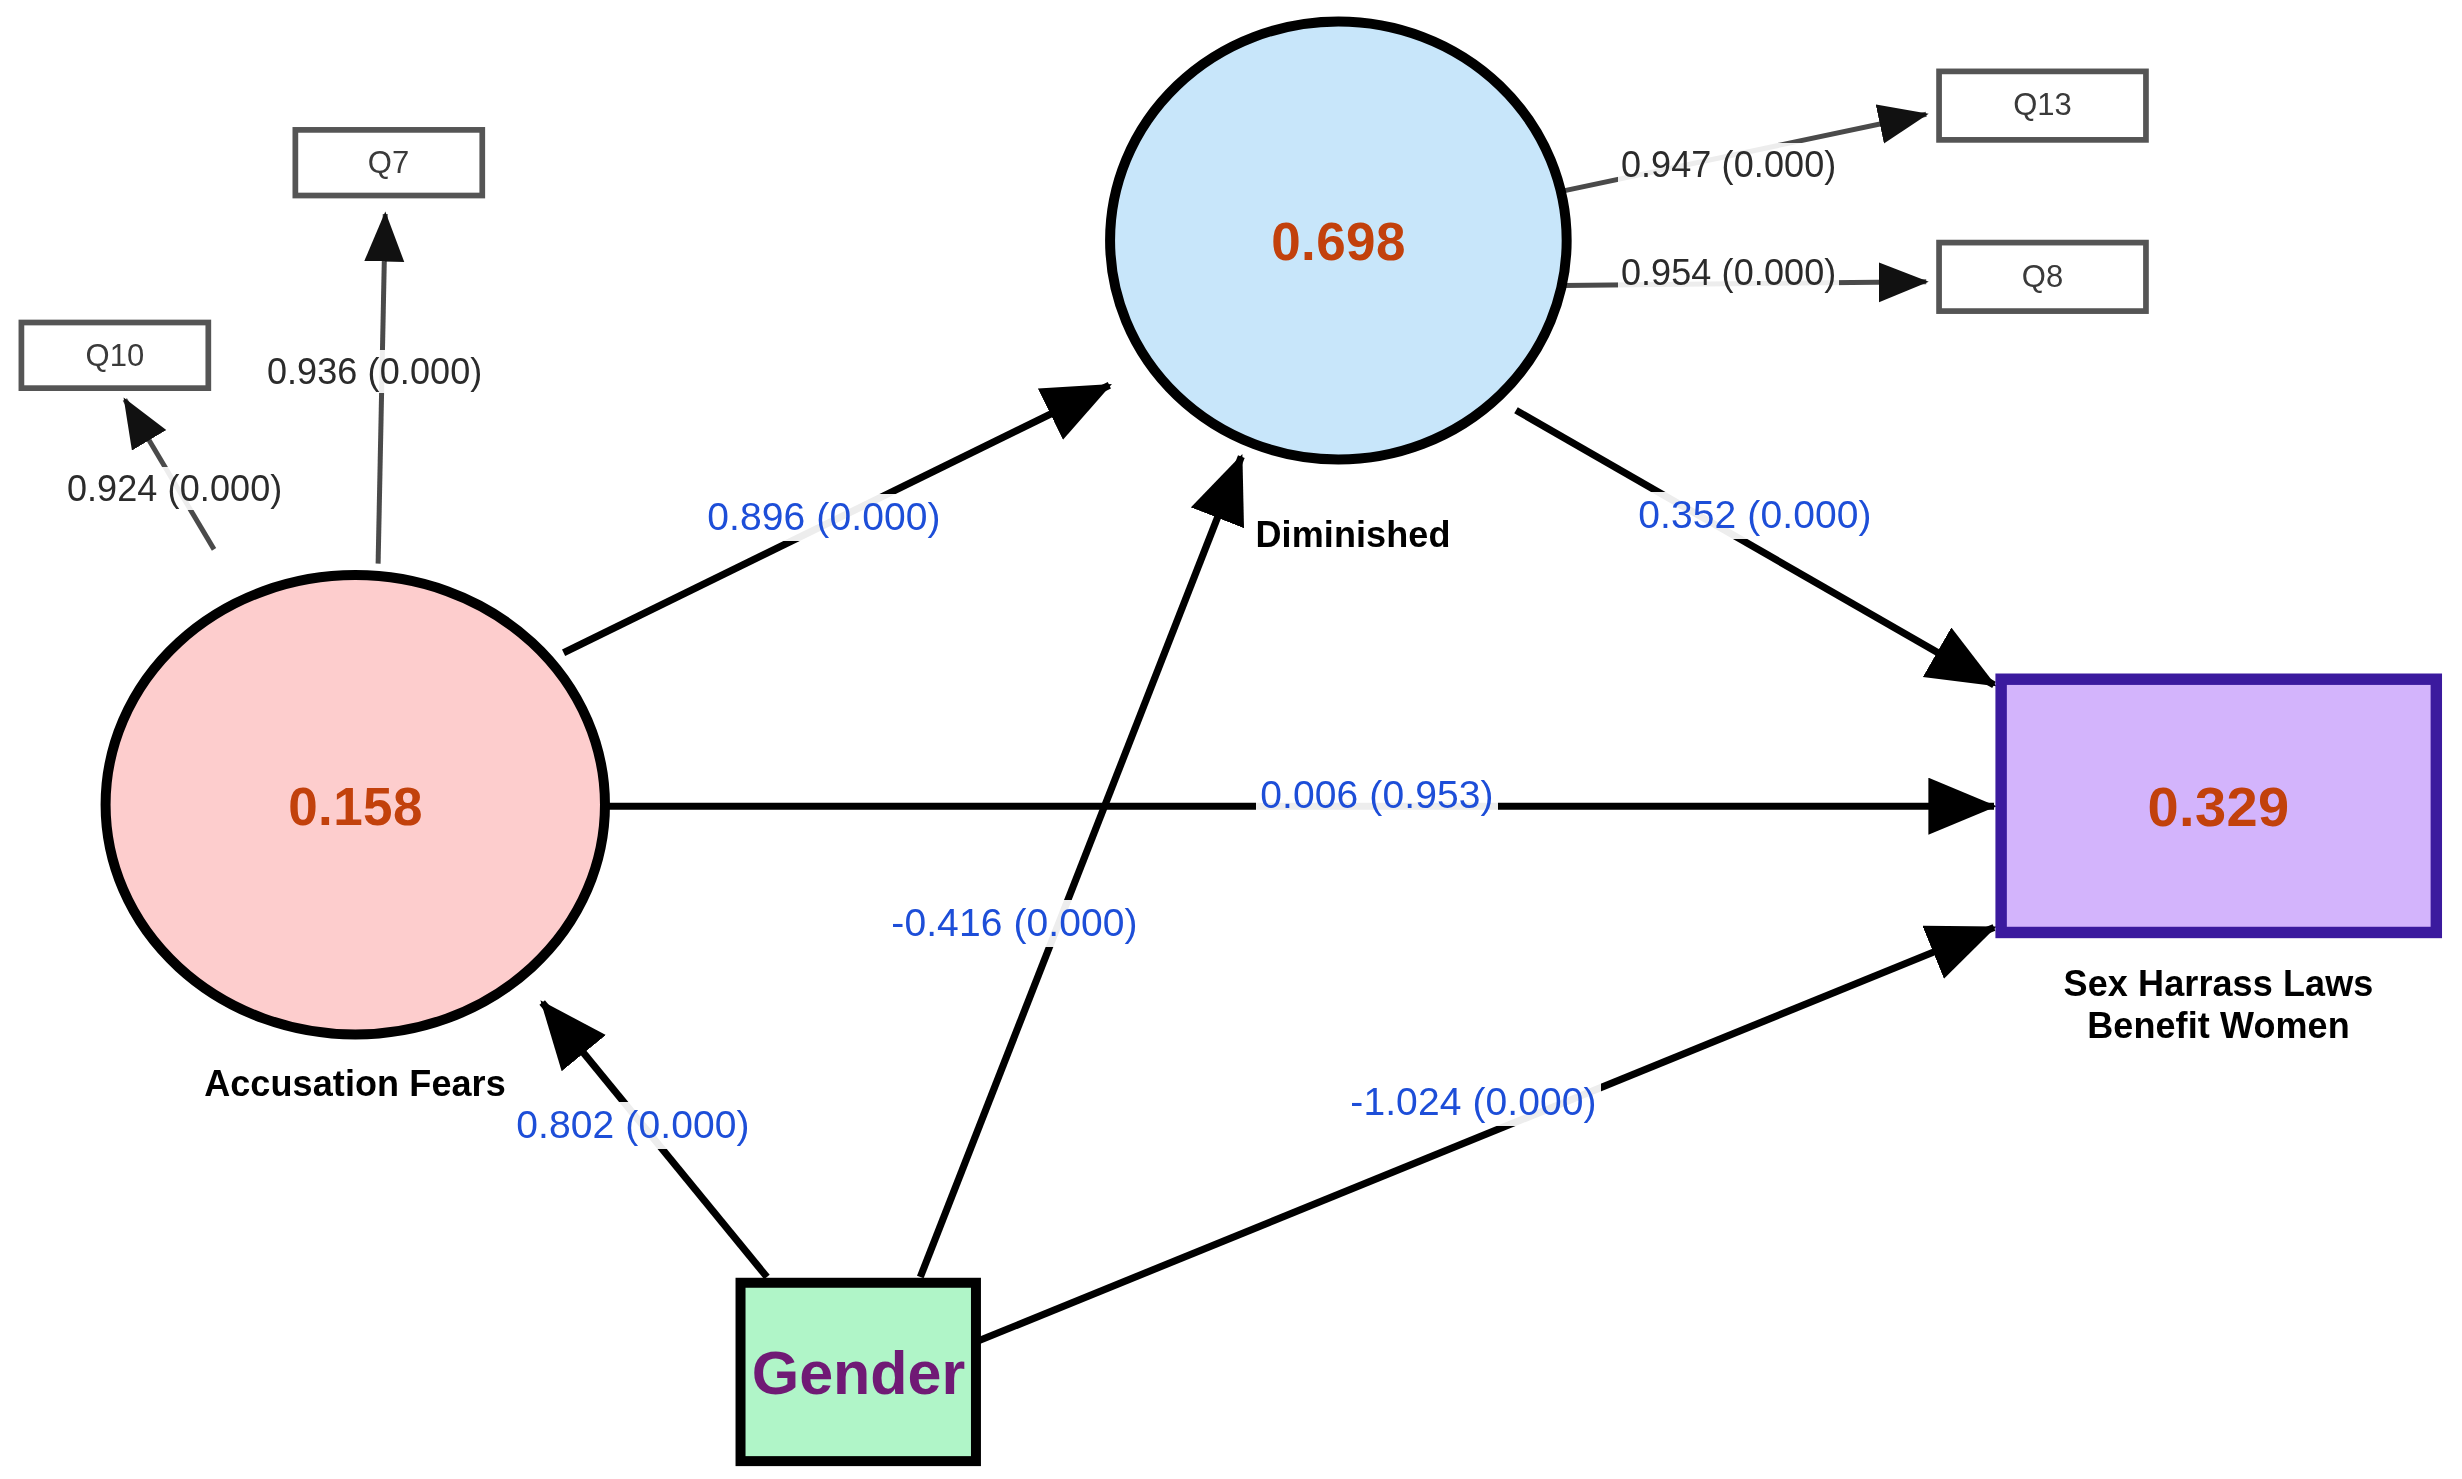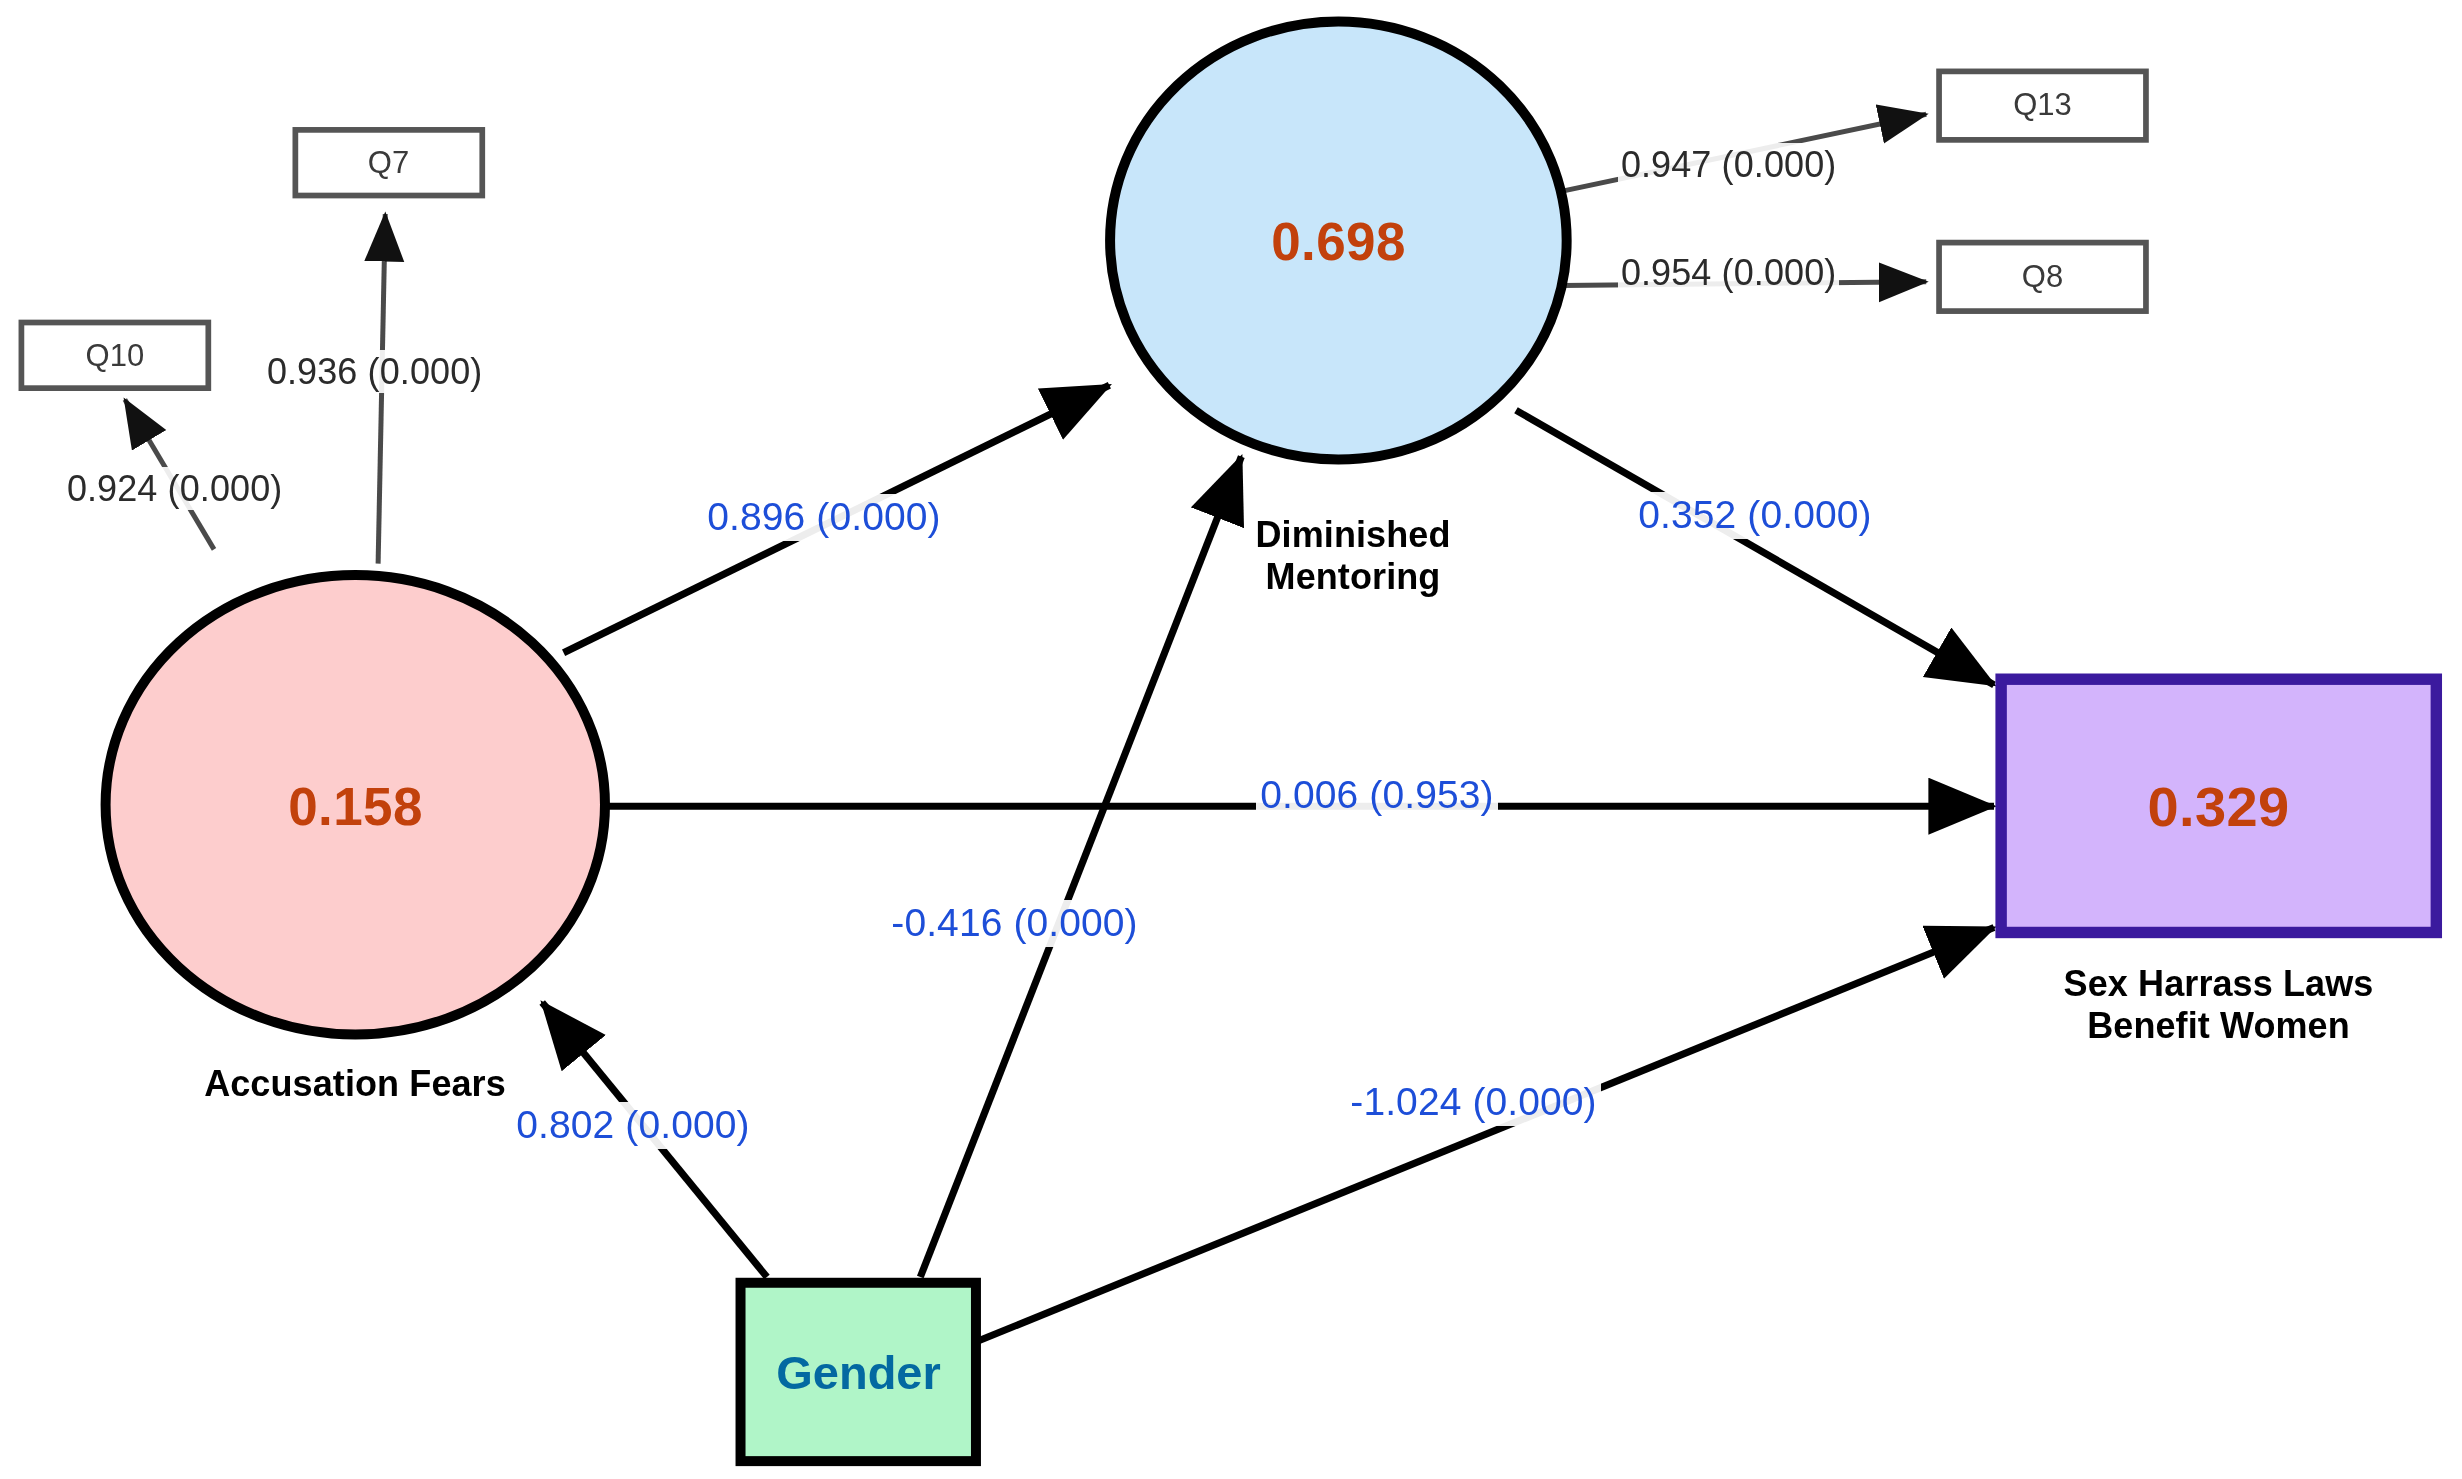--- a/index.html
+++ b/index.html
@@ -17,21 +17,21 @@
                 font-size:31px;color:#3a3a3a;font-weight:400;}
 
   .constructlabel{position:absolute;text-align:center;font-weight:700;font-size:36px;
                   line-height:1.16;color:#000;letter-spacing:0.1px;}
 
   .pathlabel{position:absolute;font-size:39px;font-weight:400;color:#1d4ed8;white-space:nowrap;
              background:rgba(255,255,255,0.93);padding:1.4px 4.3px;letter-spacing:0.1px;}
   .loadlabel{position:absolute;font-size:36px;font-weight:400;color:#2b2b2b;white-space:nowrap;
              background:rgba(255,255,255,0.9);padding:0.7px 2.9px;letter-spacing:0.1px;}
   .gendertext{position:absolute;display:flex;align-items:center;justify-content:center;
-              font-size:47px;font-weight:700;color:#0369a1;}
+              font-size:61px;font-weight:700;color:#701a75;}
 </style>
 </head>
 <body>
 
 <div id="stage">
 
   <svg class="layer" viewBox="0 0 3451 2073">
     <defs>
       <marker id="ah" markerWidth="11" markerHeight="11" refX="9.2" refY="4" orient="auto" markerUnits="strokeWidth">
         <path d="M0,0 L9.6,4 L0,8 z" fill="#000"></path>
@@ -104,21 +104,20 @@
   <div class="nodeval circval" style="left:1110px;top:191px;width:457px;height:100px;">0.698</div>
   <div class="nodeval boxval" style="left:2001px;top:756px;width:435px;height:100px;">0.329</div>
   <div class="gendertext" style="left:741px;top:1319px;width:235px;height:107px;">Gender</div>
 
   <div class="constructlabel" style="left:91px;top:1063px;width:528px;">
     <div>Accusation Fears</div>
   </div>
 
   <div class="constructlabel" style="left:1096px;top:514px;width:514px;">
     <div>Diminished</div>
-    <div>Mentoring</div>
   </div>
 
   <div class="constructlabel" style="left:1969px;top:963px;width:499px;">
     <div>Sex Harrass Laws</div>
     <div>Benefit Women</div>
   </div>
 
   <div class="loadlabel" style="left:64px;top:467px;">0.924 (0.000)</div>
   <div class="loadlabel" style="left:264px;top:350px;">0.936 (0.000)</div>
   <div class="loadlabel" style="left:1618px;top:143px;">0.947 (0.000)</div>

